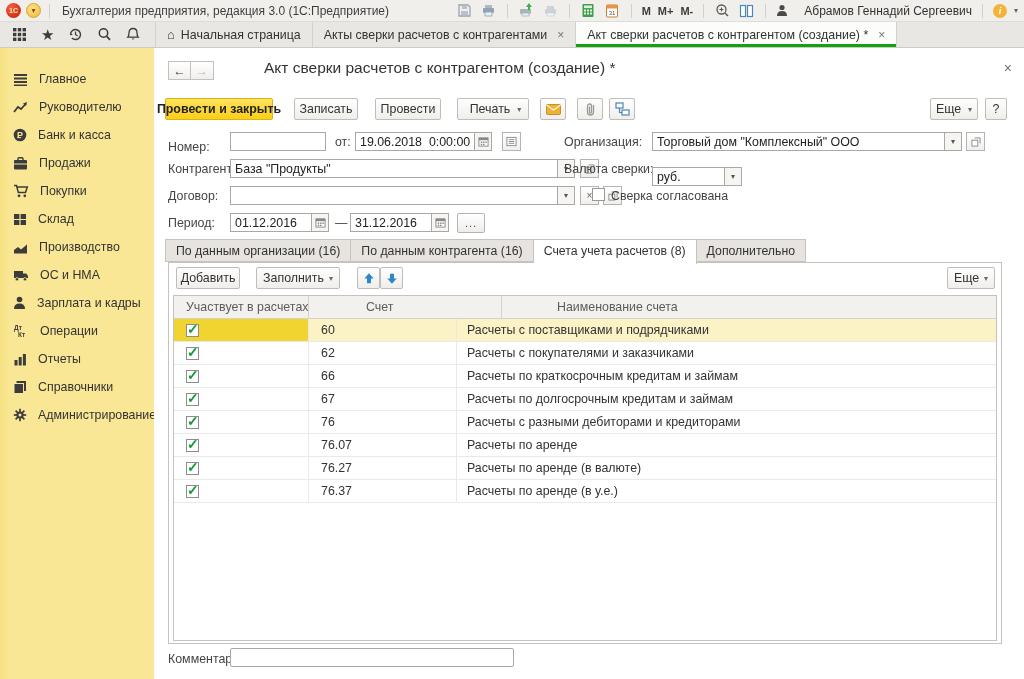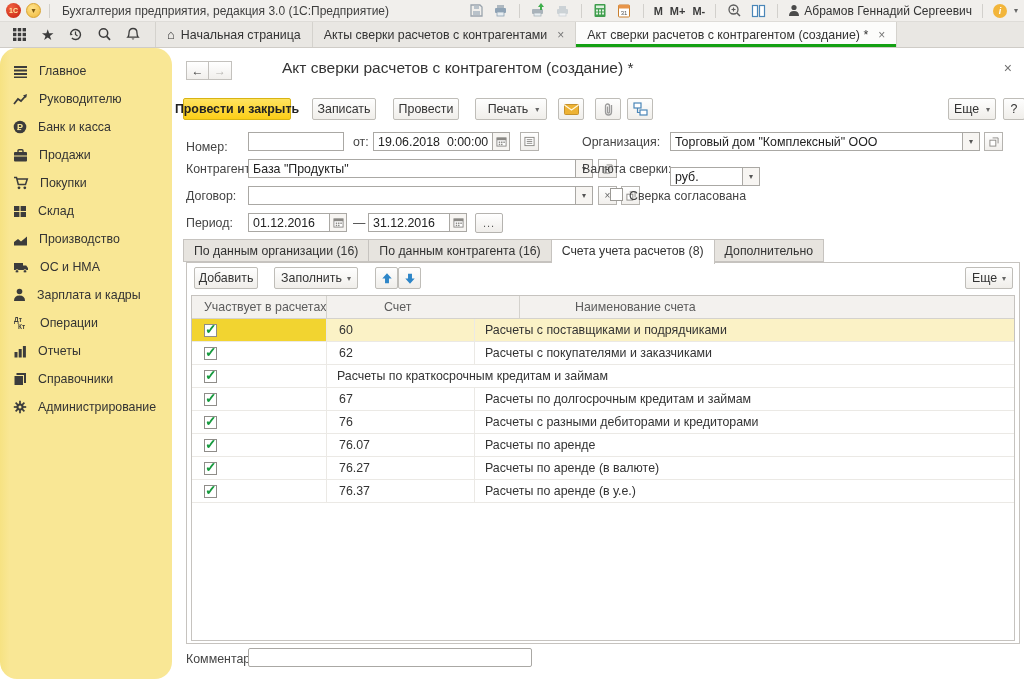--- a/index.html
+++ b/index.html
@@ -15,39 +15,39 @@
              align-items:center; justify-content:center; }
   .dd-circle { width:15px; height:15px; border-radius:50%;
                background:radial-gradient(circle at 40% 30%, #ffe28a, #f0b93c);
                border:1px solid #d8a22e; color:#7c5a10; font-size:8px;
                display:flex; align-items:center; justify-content:center; }
   .tb-sep { width:1px; height:14px; background:#d2d0cc; margin:0 3px; }
   .tb-title { color:#3e3e3e; font-size:12px; margin-left:4px; }
   .tb-right { margin-left:auto; display:flex; align-items:center; gap:7px; }
   .tb-ico { display:flex; align-items:center; justify-content:center; width:17px; height:17px; }
   .tb-mem { font-size:11px; font-weight:bold; color:#3c3c3c; letter-spacing:0; }
-  .tb-user { display:flex; align-items:center; gap:4px; color:#333; font-size:12px; }
+  .tb-user { display:flex; align-items:center; gap:16px; color:#333; font-size:12px; }
   .info-circle { width:14px; height:14px; border-radius:50%; background:#f2b53a;
                  color:#fff; font-size:9px; font-weight:bold; font-style:italic;
                  display:flex; align-items:center; justify-content:center; }
   .caret { font-size:8px; color:#666; }
 
   
   .tabbar { height:26px; background:#e9e7e3; display:flex; align-items:stretch; border-bottom:1px solid #cfccc7; }
   .tab-icons { width:156px; display:flex; align-items:center; gap:14px; padding:0 12px; border-right:1px solid #d4d2cd; }
   .wtab { display:flex; align-items:center; gap:6px; padding:0 11px; border-right:1px solid #d4d2cd;
           color:#333; font-size:12.4px; white-space:nowrap; cursor:default; }
   .wtab.active { background:#fcfcfb; box-shadow: inset 0 -3px 0 #13a013; }
   .wtab .tab-close { color:#777; font-size:12px; margin-left:4px; }
   .home-glyph { font-size:13px; color:#333; }
 
   
   .layout { display:flex; height:631px; }
-  .sidebar { width:172px; background:linear-gradient(to right,#f6e282 0px,#f9e795 10px);
-             padding-top:9px; flex-shrink:0;border-radius:17px; }
+  .sidebar { width:154px; background:linear-gradient(to right,#f6e282 0px,#f9e795 10px);
+             padding-top:17px; flex-shrink:0; }
   .side-item { display:flex; align-items:center; gap:11px; height:28px; padding-left:13px;
                font-size:12.4px; color:#333; cursor:default; }
   .side-item svg { flex-shrink:0; }
 
   .main { position:relative; flex:1; background:#fff; }
 
   
   .navbtns { position:absolute; left:14px; top:13px; display:flex; }
   .navbtn { width:23px; height:19px; border:1px solid #c3c1bd; background:linear-gradient(#fff,#f1efec);
             display:flex; align-items:center; justify-content:center; font-size:12px; color:#333; }
@@ -611,20 +611,21 @@
             </div>
             <div class="gc gc2">62</div>
             <div class="gc gc3">Расчеты с покупателями и заказчиками</div>
           </div>
           <div class="grow">
             <div class="gc gc1">
               <span class="rowchk">
                 <span class="tick">✓</span>
               </span>
             </div>
+            <div class="gc gc2">66</div>
             <div class="gc gc3">Расчеты по краткосрочным кредитам и займам</div>
           </div>
           <div class="grow">
             <div class="gc gc1">
               <span class="rowchk">
                 <span class="tick">✓</span>
               </span>
             </div>
             <div class="gc gc2">67</div>
             <div class="gc gc3">Расчеты по долгосрочным кредитам и займам</div>

